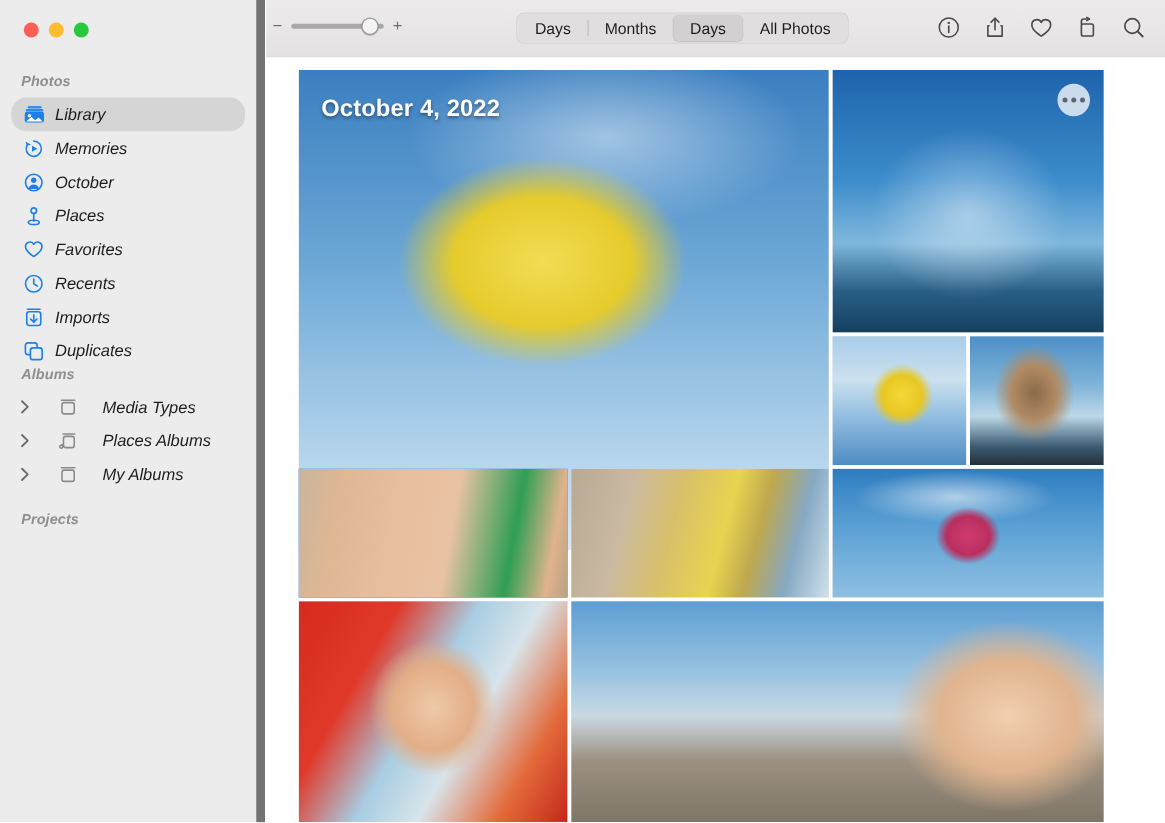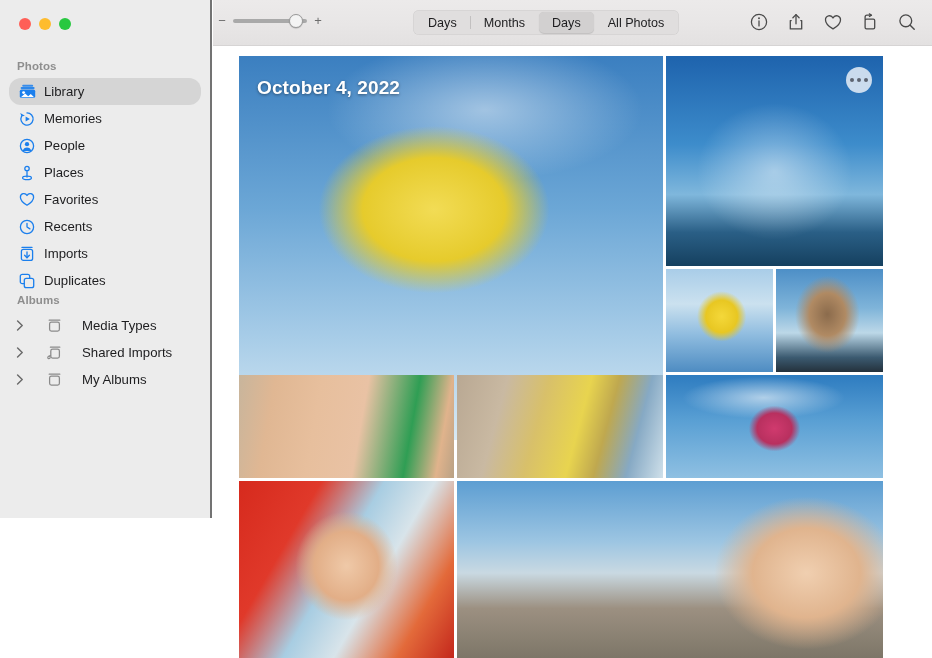--- a/index.html
+++ b/index.html
@@ -20,24 +20,25 @@
     height: 658px;
     background: #ffffff;
     overflow: hidden;
   }
 
   
   #sidebar {
     position: absolute;
     left: 0; top: 0;
     width: 212px;
-    height: 518px;
+    height: 658px;
     background: #ececec;
-    border-right: 2px solid #737373;
+    border-right: 7px solid #737373;
     padding-top: 0;
+    font-style: italic;
   }
 
   #traffic-lights {
     display: flex;
     gap: 8px;
     padding: 18px 0 0 19px;
     height: 44px;
     align-items: flex-start;
   }
   .tl-dot {
@@ -362,21 +363,21 @@
       </li>
 
       <li class="sb-item">
         <span class="sb-icon">
           <svg width="16" height="16" viewBox="0 0 16 16" fill="none">
             <circle cx="8" cy="8" r="6.6" stroke="#1b7fed" stroke-width="1.3" fill="none"></circle>
             <circle cx="8" cy="6.2" r="2.15" fill="#1b7fed"></circle>
             <path d="M3.6 13.1c.7-2.35 2.45-3.5 4.4-3.5s3.7 1.15 4.4 3.5" fill="#1b7fed"></path>
           </svg>
         </span>
-        <span class="sb-label">People</span>
+        <span class="sb-label">October</span>
       </li>
 
       <li class="sb-item">
         <span class="sb-icon">
           <svg width="16" height="16" viewBox="0 0 16 16" fill="none">
             <circle cx="8" cy="3.5" r="2.2" stroke="#1b7fed" stroke-width="1.3" fill="none"></circle>
             <path d="M8 5.8 V12" stroke="#1b7fed" stroke-width="1.3" stroke-linecap="round"></path>
             <ellipse cx="8" cy="12.9" rx="4.4" ry="1.7" stroke="#1b7fed" stroke-width="1.3" fill="none"></ellipse>
           </svg>
         </span>
@@ -450,39 +451,40 @@
           </svg>
         </span>
         <span class="sb-icon gray">
           <svg width="15" height="15" viewBox="0 0 15 15" fill="none">
             <path d="M3.4 2.2h9.4" stroke="#8a8a8a" stroke-width="1.25" stroke-linecap="round"></path>
             <rect x="3.8" y="4.1" width="8.6" height="9" rx="1.8" stroke="#8a8a8a" stroke-width="1.25" fill="none"></rect>
             <path d="M1.2 12.9a2.3 2.3 0 0 1 2.3-2.3" stroke="#8a8a8a" stroke-width="1.2" fill="none" stroke-linecap="round"></path>
             <circle cx="2.0" cy="12.4" r="1.2" stroke="#8a8a8a" stroke-width="1.1" fill="#ececec"></circle>
           </svg>
         </span>
-        <span class="sb-label">Shared Imports</span>
+        <span class="sb-label">Places Albums</span>
       </li>
 
       <li class="sb-item disclosure">
         <span class="sb-chevron">
           <svg width="8" height="11" viewBox="0 0 8 11" fill="none">
             <path d="M1.6 1 L6.2 5.5 L1.6 10" stroke="#6a6a6a" stroke-width="1.45" fill="none" stroke-linecap="round" stroke-linejoin="round"></path>
           </svg>
         </span>
         <span class="sb-icon gray">
           <svg width="15" height="15" viewBox="0 0 15 15" fill="none">
             <path d="M2.2 2.2h10.6" stroke="#8a8a8a" stroke-width="1.25" stroke-linecap="round"></path>
             <rect x="2.6" y="4.1" width="9.8" height="9" rx="1.8" stroke="#8a8a8a" stroke-width="1.25" fill="none"></rect>
           </svg>
         </span>
         <span class="sb-label">My Albums</span>
       </li>
     </ul>
 
+    <div class="sb-section-title" id="sb-projects-title">Projects</div>
   </aside>
 
   <section id="content">
 
     <div id="toolbar">
 
       <div id="zoom-slider-group">
         <span class="zs-sign">−</span>
         <div id="zoom-track">
           <div id="zoom-thumb"></div>

